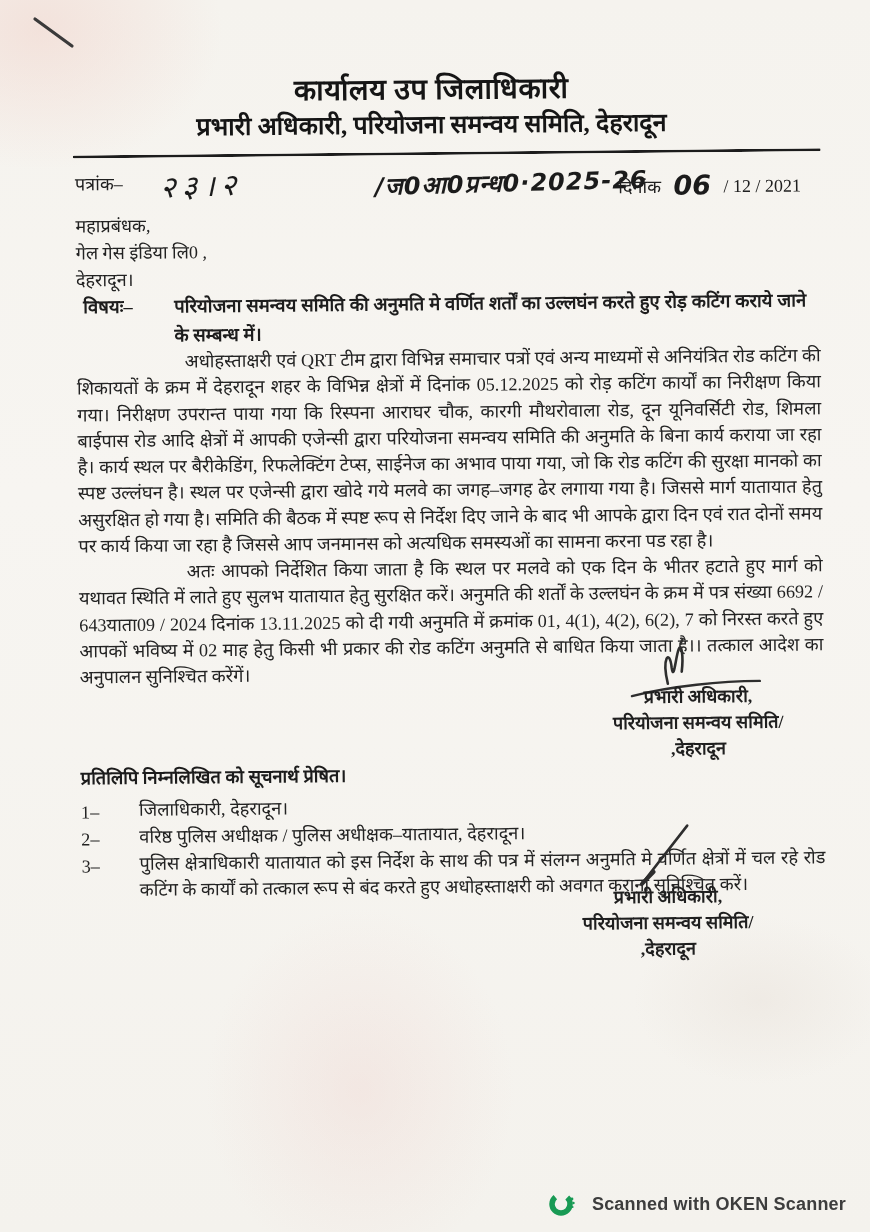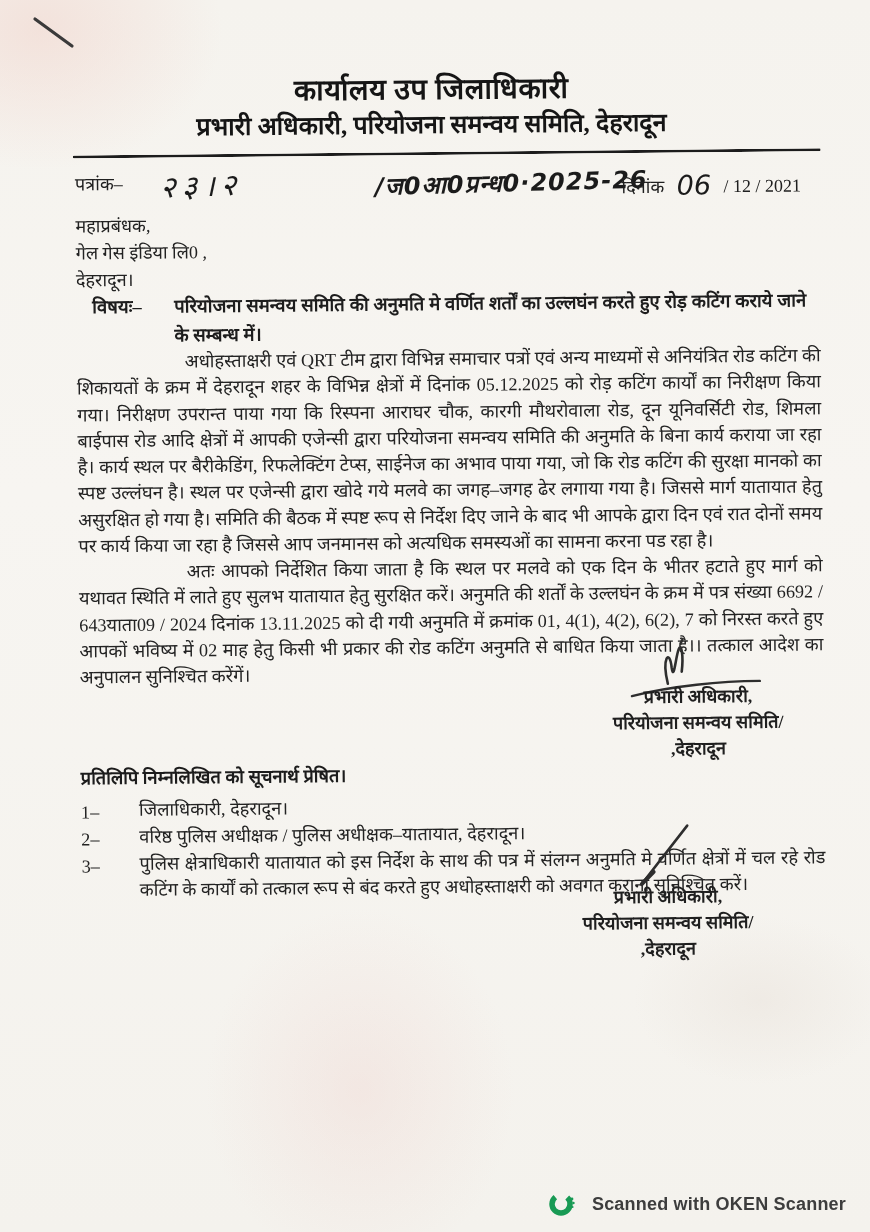--- a/index.html
+++ b/index.html
@@ -24,24 +24,24 @@
   .hdr{ text-align:center; font-weight:bold; color:#151515;}
   .hdr1{position:absolute;left:0;right:0;top:68px;font-size:29px;letter-spacing:.5px;}
   .hdr2{position:absolute;left:0;right:0;top:106px;font-size:25px;}
   .rule{position:absolute;left:76px;top:152px;width:748px;border-top:3.5px solid #1c1c1c;border-radius:2px;}
   .refline{position:absolute;left:78px;top:168px;width:744px;height:40px;font-size:18px;}
   .lbl{color:#202020;font-family:Liberation Serif, serif;}
   .hand{font-family:"DejaVu Sans","Liberation Sans",sans-serif;font-style:italic;color:#1b1b1b;}
   .hw-no{position:absolute;left:85px;top:-6px;font-size:30px;letter-spacing:6px;transform:rotate(-1.5deg);}
   .hw-ref{position:absolute;left:300px;top:-2px;font-size:24px;letter-spacing:1px;transform:rotate(-1deg);font-weight:bold;}
   .date-wrap{position:absolute;right:18px;top:2px;font-size:18px;}
-  .hw-day{font-size:27px;font-weight:normal;position:relative;top:2px;margin:0 8px;}
+  .hw-day{font-size:27px;font-weight:bold;position:relative;top:2px;margin:0 8px;}
   .addr{position:absolute;left:78px;top:210px;font-size:18px;line-height:27px;color:#222;}
   .subj{position:absolute;left:78px;top:290px;width:730px;font-size:18.5px;line-height:29px;}
-  .subj .slabel{position:absolute;left:16px;top:0;font-weight:bold;color:#1d1d1d;}
+  .subj .slabel{position:absolute;left:7px;top:0;font-weight:bold;color:#1d1d1d;}
   .subj .stext{display:block;margin-left:98px;font-weight:bold;color:#1d1d1d;text-align:justify;}
   .bodytext{position:absolute;left:78px;width:744px;font-size:18.2px;line-height:26.3px;text-align:justify;color:#232323;}
   .p1{top:346px;}
   .p2{top:556px;}
   .indent{text-indent:108px;display:block;}
   .sig{position:absolute;width:280px;text-align:center;font-size:18px;line-height:26px;color:#1f1f1f;font-weight:bold;}
   .sig1{left:556px;top:686px;}
   .sig2{left:524px;top:886px;}
   .copy{position:absolute;left:78px;top:762px;width:744px;font-size:18.2px;line-height:26px;color:#232323;}
   .copy .chead{font-weight:bold;color:#1c1c1c;margin-bottom:6px;}

